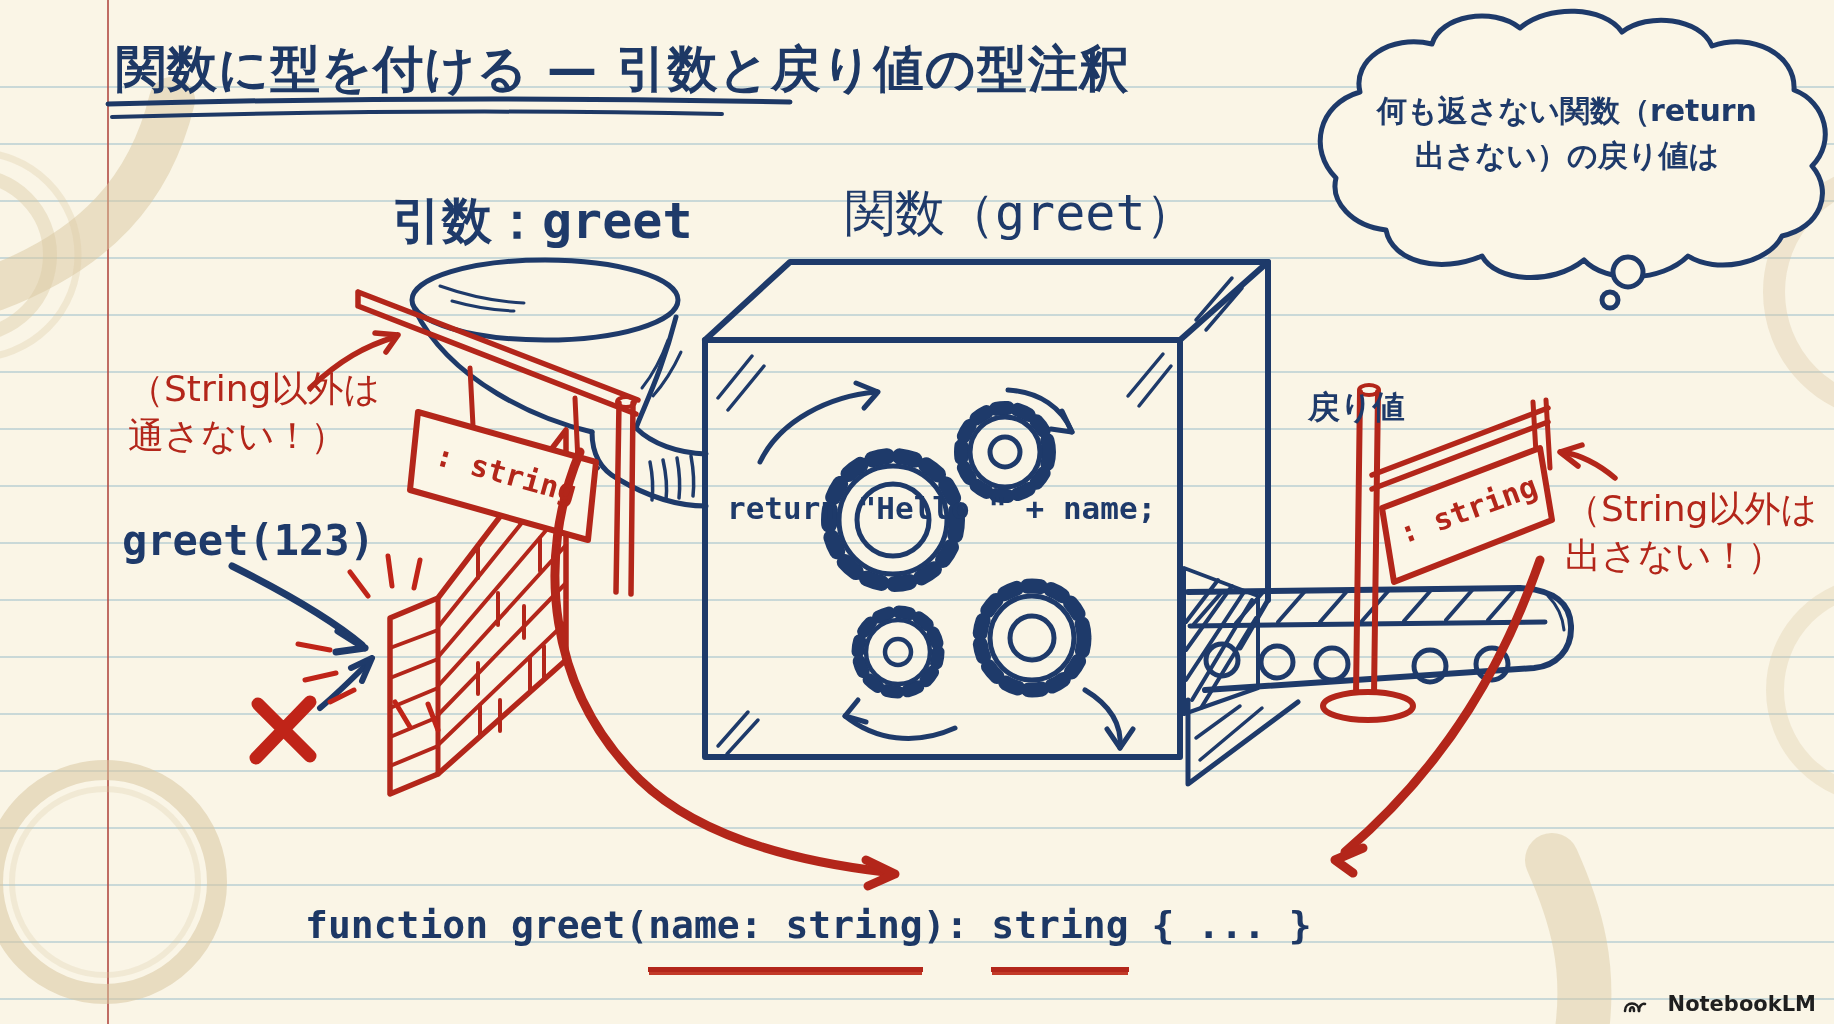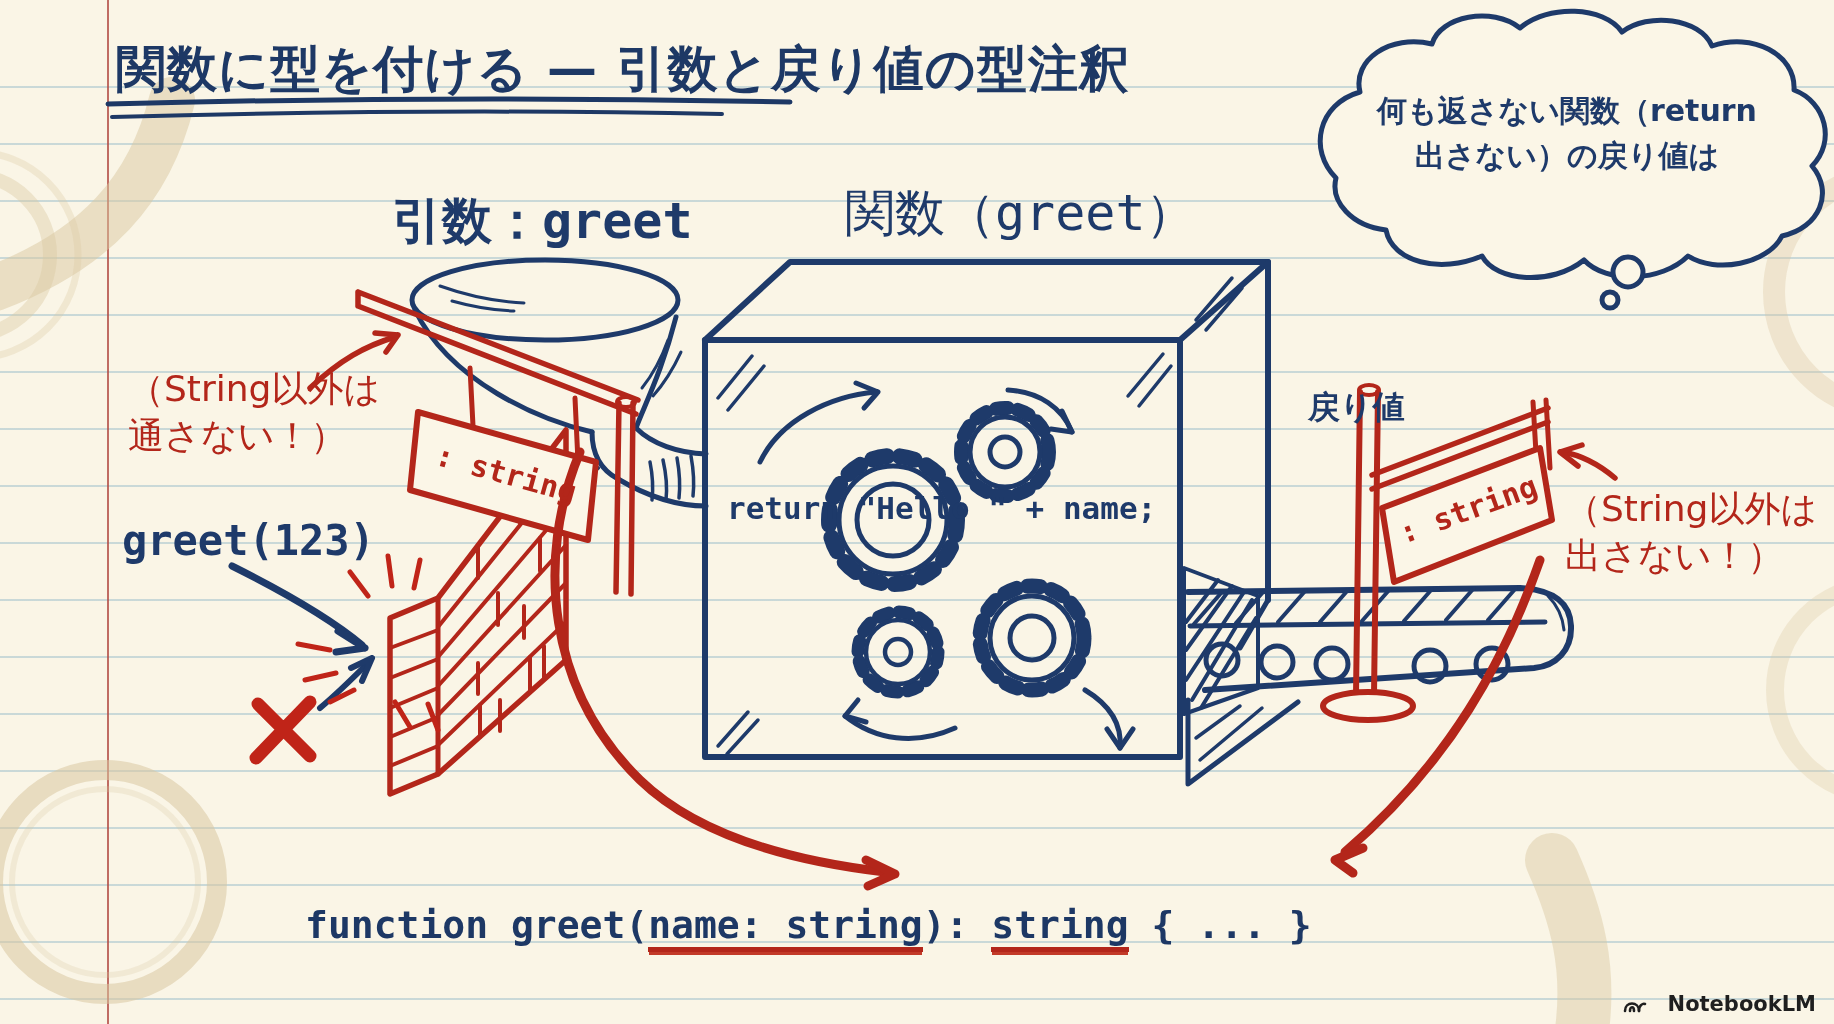--- a/index.html
+++ b/index.html
@@ -27,21 +27,21 @@
   .machine-code { left:727px; top:490px; font-size:31px; font-weight:600; color:#1e3a6a; }
   .call { left:122px; top:516px; font-size:42px; font-weight:700; color:#1e3a6a; }
   .warn { font-size:36px; font-weight:normal; color:#b3261a; text-align:left; line-height:1.3; white-space:normal; }
   .warn-left { left:128px; top:366px; width:270px; }
   .warn-right { left:1565px; top:486px; width:270px; }
   .sign { font-size:30px; font-weight:bold; color:#b3261a; text-align:center; width:180px; }
   .sign-left { left:416px; top:456px; transform:rotate(15.5deg); }
   .sign-right { left:1378px; top:492px; transform:rotate(-20deg); }
   .return-label { left:1308px; top:386px; font-size:32px; font-weight:bold; color:#1e3a6a; }
   .codeline { left:305px; top:903px; font-size:38px; font-weight:600; color:#1d3865; }
-  .codeline .ul { border-bottom:5px solid #b3261a; box-shadow:0 4px 0 -1px #c23a28; padding-bottom:0; }
+  .codeline .ul { border-bottom:5px solid #b3261a; box-shadow:0 4px 0 -1px #c23a28; padding-bottom:20px; }
   .footer { right:18px; bottom:8px; left:auto; display:flex; align-items:center; gap:20px;
             color:#1f1f1f; font-size:21px; font-weight:bold; }
 </style>
 </head>
 <body>
 
 <div class="stage">
 
   <div class="lines"></div>
   <div class="margin"></div>

